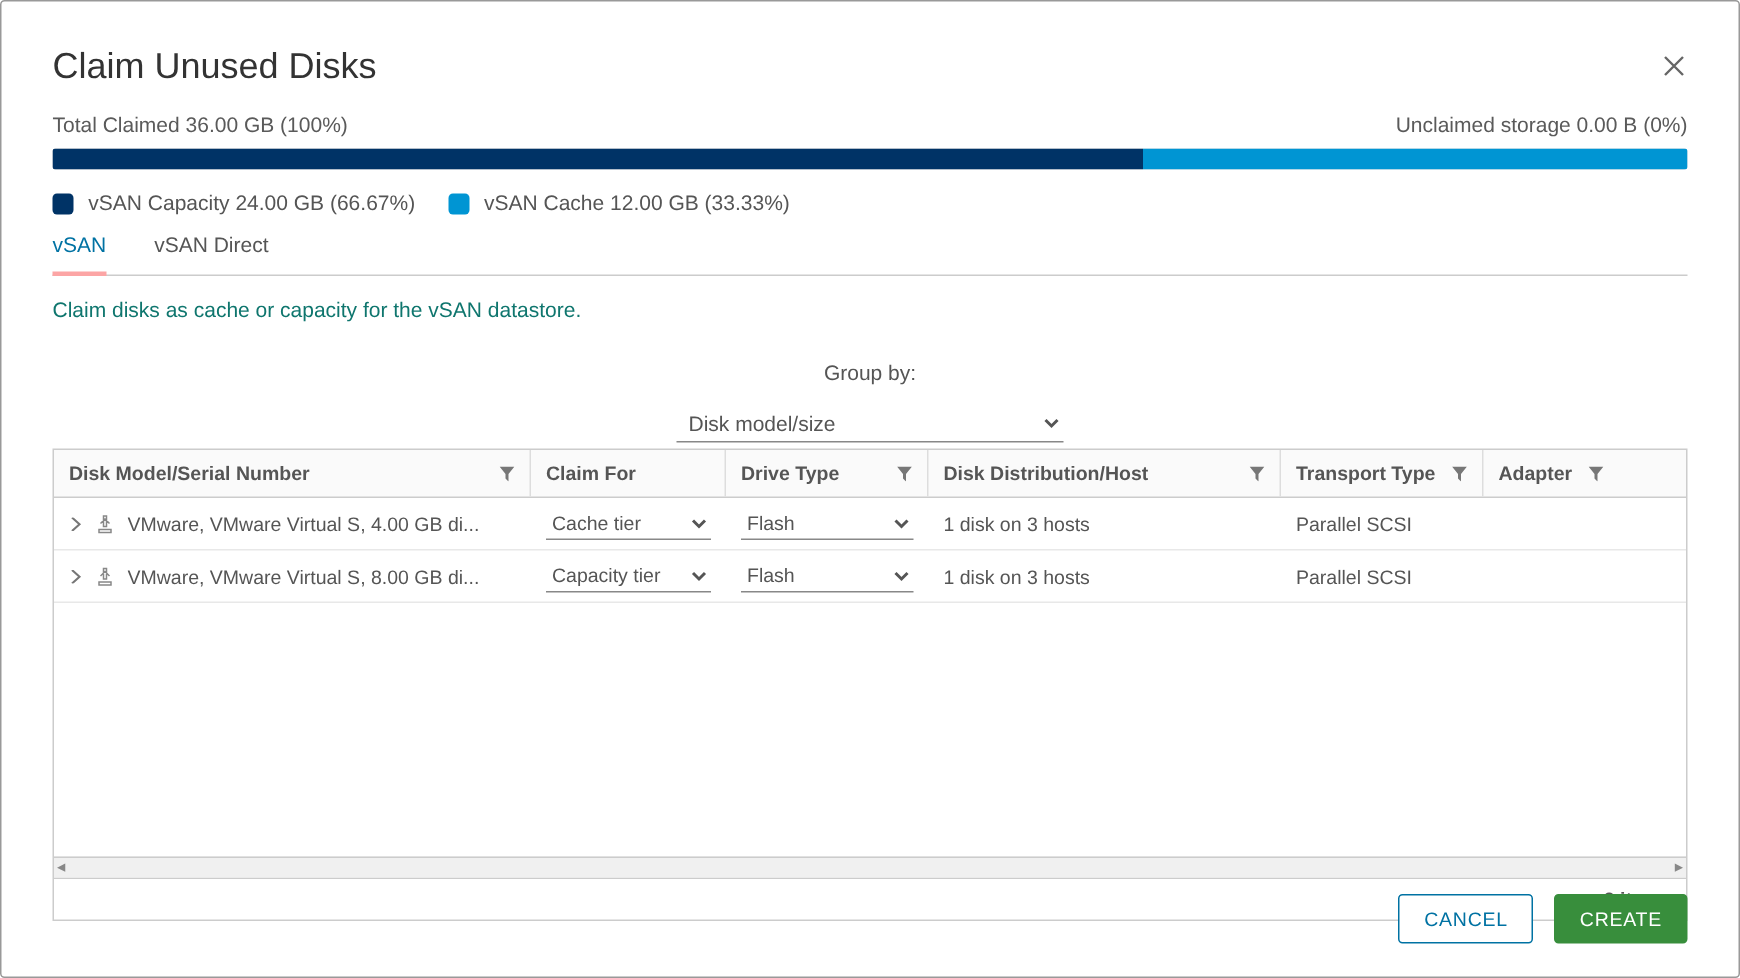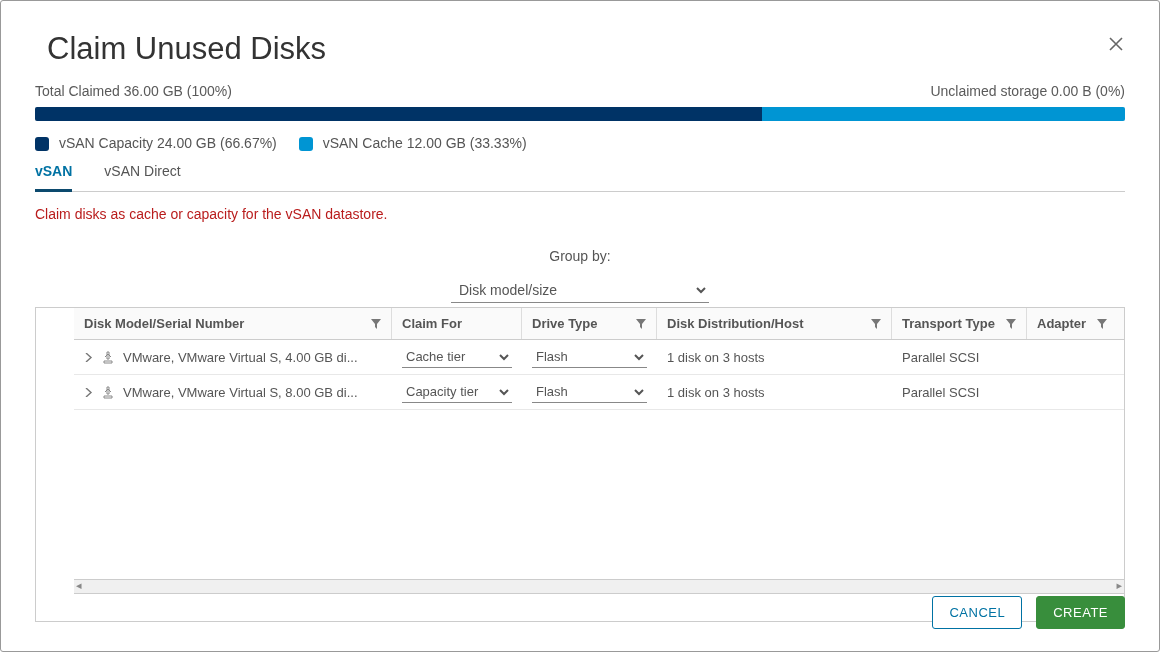--- a/index.html
+++ b/index.html
@@ -2,34 +2,34 @@
 <html><head>
 <meta charset="utf-8">
 <style>
   * { box-sizing: border-box; }
   html, body { margin:0; padding:0; font-family:-apple-system,BlinkMacSystemFont,"Segoe UI",Arial,sans-serif; color:#333; }
   .modal {
     width:1160px; height:652px; border:1px solid #999; border-radius:3px;
     padding:30px 34px 22px; position:relative; background:#fff;
   }
   .close-x { position:absolute; top:34px; right:34px; cursor:pointer; color:#555; }
-  .title { font-size:31px; font-weight:300; color:#333; margin:0 12px 16px; }
+  .title { font-size:24px; font-weight:300; color:#333; margin:0 0 16px; }
   .summary-row { display:flex; justify-content:space-between; font-size:14px; color:#5a5a5a; margin-bottom:8px; }
   .bar { height:14px; width:100%; border-radius:2px; overflow:hidden; background:#ddd; display:flex; }
   .seg-dark { background:#003366; }
   .seg-light { background:#0095d3; }
   .legend { display:flex; gap:22px; align-items:flex-start; margin:14px 0 6px; font-size:14px; color:#555; }
   .chip { width:14px; height:14px; border-radius:3px; display:inline-block; margin-right:6px; vertical-align:middle; }
   .tabs { display:flex; gap:32px; border-bottom:1px solid #ccc; margin-bottom:14px; }
   .tab { padding:6px 0 10px; font-size:14px; color:#555; cursor:pointer; }
-  .tab.active { color:#0072a3; border-bottom:3px solid #0c4a6e; margin-bottom:-1px; font-weight:700; }
-  .instr { font-size:14px; color:#b91c1c; margin-bottom:26px; }
+  .tab.active { color:#0072a3; border-bottom:3px solid #fca5a5; margin-bottom:-1px; font-weight:400; }
+  .instr { font-size:14px; color:#0f766e; margin-bottom:26px; }
   .groupby { display:flex; justify-content:flex-end; align-items:center; font-size:14px; color:#555; margin-bottom:4px; gap:14px;flex-direction:column;}
   .groupby-select { width:258px; border:none; border-bottom:1px solid #888; font-size:14px; color:#555; padding:3px 4px; background:transparent; }
-  .table-wrap { border:1px solid #ccc; height:315px; display:flex; flex-direction:column;padding-left:38px; }
+  .table-wrap { border:1px solid #ccc; height:315px; display:flex; flex-direction:column; }
   .thead { display:flex; background:#fafafa; border-bottom:1px solid #ccc; }
   .th { font-size:13px; color:#555; font-weight:600; padding:8px 10px; display:flex; align-items:center; justify-content:space-between; border-right:1px solid #ddd; }
   .th:last-child{border-right:none;}
   .filter-icon { color:#888; cursor:pointer; }
   .tbody { flex:1; overflow:auto; }
   .tr { display:flex; border-bottom:1px solid #e8e8e8; align-items:center; }
   .td { font-size:13px; color:#555; padding:6px 10px; display:flex; align-items:center; gap:8px; }
   .col-model  { width:318px; }
   .col-claim  { width:130px; }
   .col-drive  { width:135px; }

